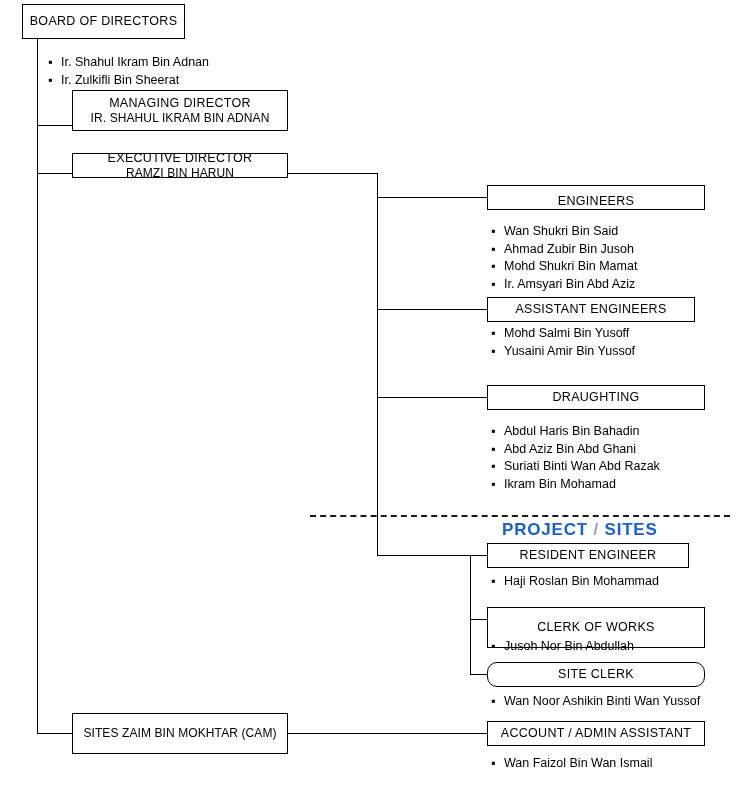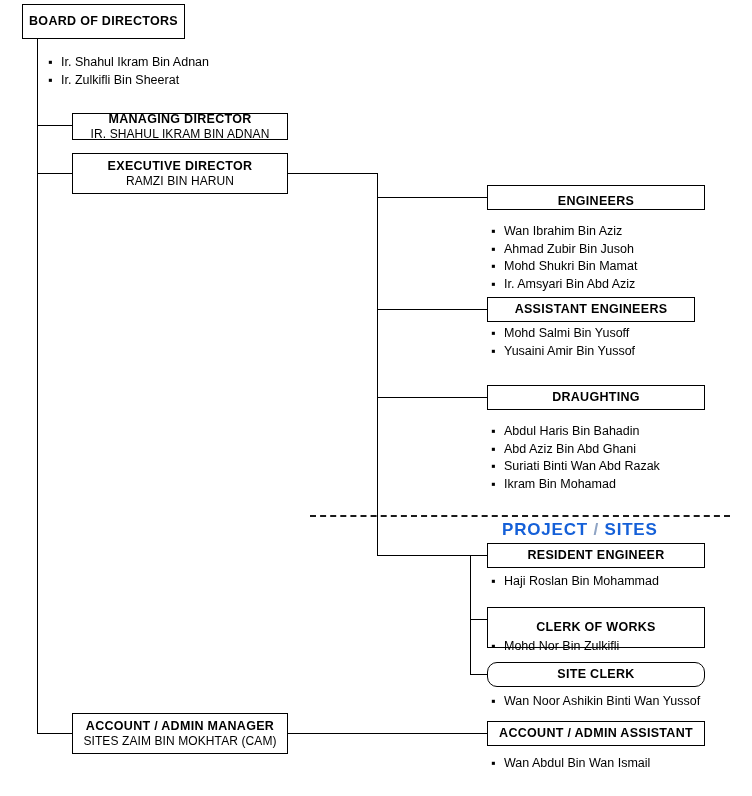--- a/index.html
+++ b/index.html
@@ -24,21 +24,21 @@
     border: 1px solid #000000;
     background: #ffffff;
     display: flex;
     flex-direction: column;
     align-items: center;
     justify-content: center;
     text-align: center;
     z-index: 3;
   }
   .box-title {
-    font-weight: bold;
+    font-weight: normal;
     font-size: 12.5px;
     letter-spacing: 0.3px;
     line-height: 15px;
     white-space: nowrap;
   }
   .box-person {
     font-size: 12px;
     letter-spacing: 0.1px;
     line-height: 15px;
     white-space: nowrap;
@@ -124,37 +124,37 @@
     <div class="member">
       <span class="bullet">▪</span>
       <span>Ir. Shahul Ikram Bin Adnan</span>
     </div>
     <div class="member">
       <span class="bullet">▪</span>
       <span>Ir. Zulkifli Bin Sheerat</span>
     </div>
   </div>
 
-  <div class="box" style="left:72px; top:113px; width:216px; height:27px;">
+  <div class="box" style="left:72px; top:90px; width:216px; height:41px;">
     <div class="box-title">MANAGING DIRECTOR</div>
     <div class="box-person">IR. SHAHUL IKRAM BIN ADNAN</div>
   </div>
 
-  <div class="box" style="left:72px; top:153px; width:216px; height:41px;">
+  <div class="box" style="left:72px; top:153px; width:216px; height:25px;">
     <div class="box-title">EXECUTIVE DIRECTOR</div>
     <div class="box-person">RAMZI BIN HARUN</div>
   </div>
 
   <div class="box" style="left:487px; top:185px; width:218px; height:25px;justify-content:flex-end;">
     <div class="box-title">ENGINEERS</div>
   </div>
   <div class="members" style="left:491px; top:223px;">
     <div class="member">
       <span class="bullet">▪</span>
-      <span>Wan Ibrahim Bin Aziz</span>
+      <span>Wan Shukri Bin Said</span>
     </div>
     <div class="member">
       <span class="bullet">▪</span>
       <span>Ahmad Zubir Bin Jusoh</span>
     </div>
     <div class="member">
       <span class="bullet">▪</span>
       <span>Mohd Shukri Bin Mamat</span>
     </div>
     <div class="member">
@@ -199,58 +199,57 @@
     </div>
   </div>
 
   <div class="divider-dashed" style="left:310px; top:515px; width:420px;"></div>
   <div class="section-label" style="left:502px; top:520px; color:#1560d8;">
     <span>PROJECT</span>
     <span class="sep" style="color:#8fa4c4;">/</span>
     <span>SITES</span>
   </div>
 
-  <div class="box" style="left:487px; top:543px; width:218px; height:25px;">
+  <div class="box" style="left:487px; top:543px; width:202px; height:25px;">
     <div class="box-title">RESIDENT  ENGINEER</div>
   </div>
   <div class="members" style="left:491px; top:573px;">
     <div class="member">
       <span class="bullet">▪</span>
       <span>Haji Roslan Bin Mohammad</span>
     </div>
   </div>
 
   <div class="box" style="left:487px; top:607px; width:218px; height:41px;">
     <div class="box-title">CLERK OF WORKS</div>
   </div>
   <div class="members" style="left:491px; top:638px;">
     <div class="member">
       <span class="bullet">▪</span>
-      <span>Mohd Nor Bin Zulkifli</span>
+      <span>Jusoh Nor Bin Abdullah</span>
     </div>
   </div>
 
   <div class="box" style="left:487px; top:662px; width:218px; height:25px;border-radius:10px;">
     <div class="box-title">SITE CLERK</div>
   </div>
   <div class="members" style="left:491px; top:693px;">
     <div class="member">
       <span class="bullet">▪</span>
       <span>Wan Noor Ashikin Binti Wan Yussof</span>
     </div>
   </div>
 
   <div class="box" style="left:72px; top:713px; width:216px; height:41px;">
-    <div class="box-title">ACCOUNT / ADMIN MANAGER</div>
     <div class="box-person">SITES ZAIM BIN MOKHTAR (CAM)</div>
   </div>
 
   <div class="box" style="left:487px; top:721px; width:218px; height:25px;">
     <div class="box-title">ACCOUNT / ADMIN ASSISTANT</div>
   </div>
   <div class="members" style="left:491px; top:755px;">
     <div class="member">
       <span class="bullet">▪</span>
-      <span>Wan Abdul Bin Wan Ismail</span>
+      <span>Wan Faizol Bin Wan Ismail</span>
     </div>
   </div>
 
 </div>
 
 </body></html>

